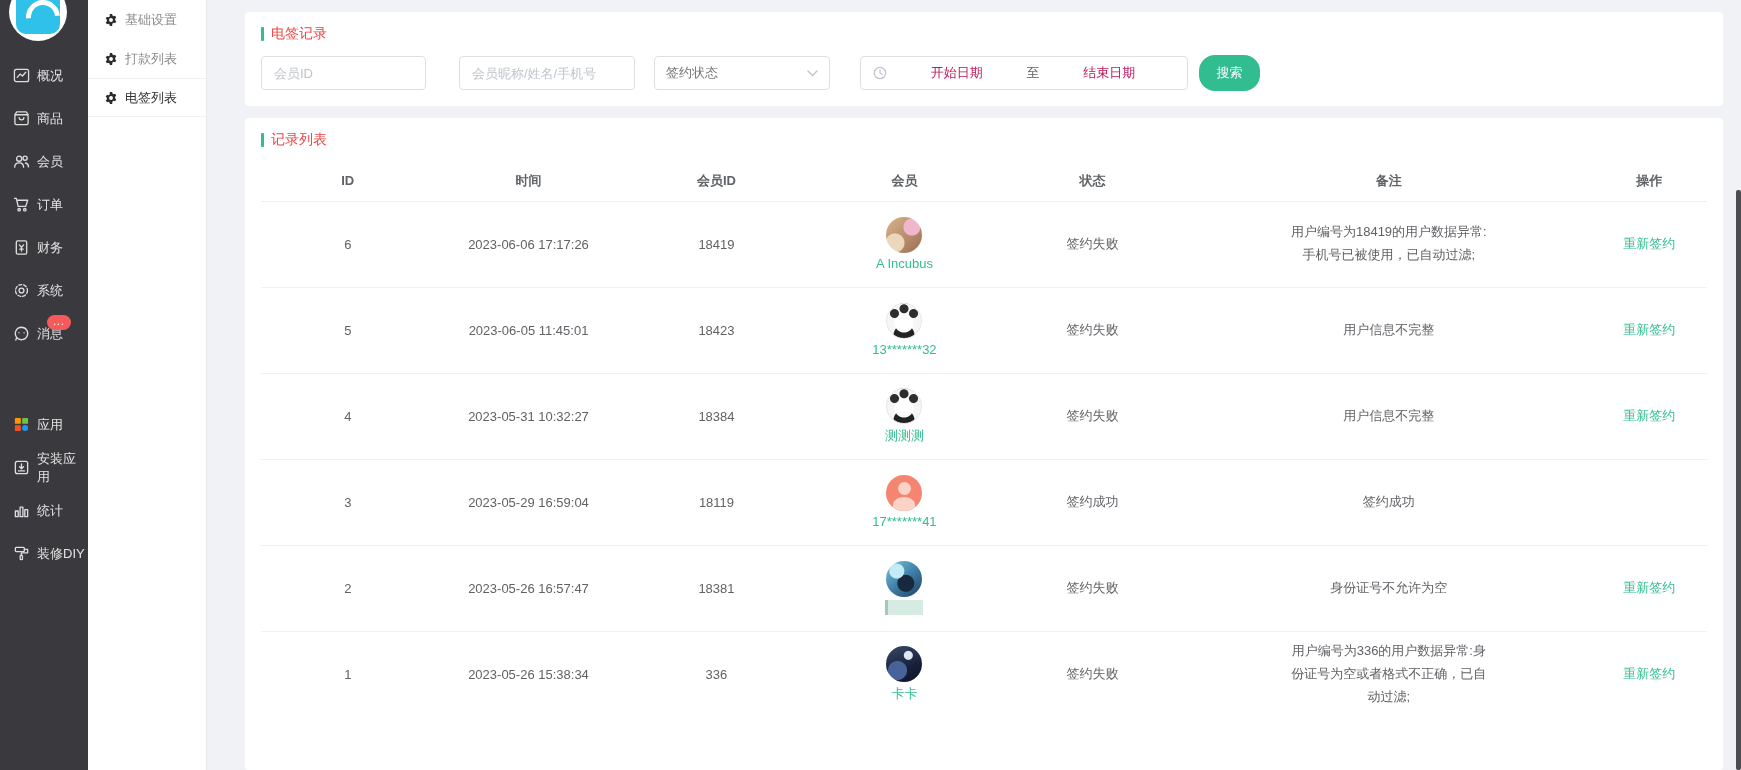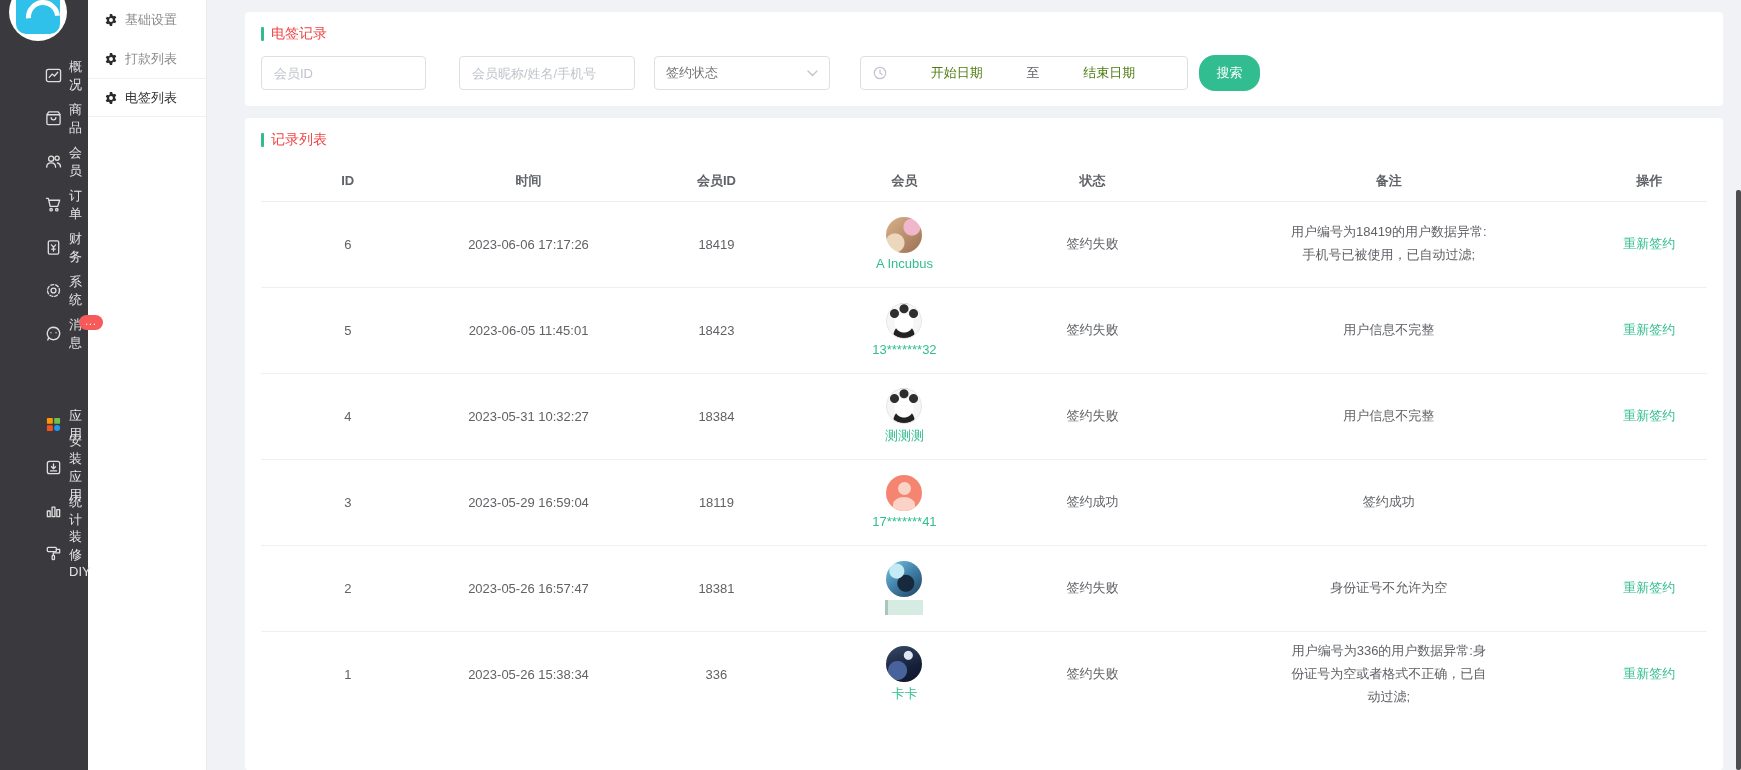--- a/index.html
+++ b/index.html
@@ -11,21 +11,21 @@
     --accent:#31bd90;
   }
   
   .main-sidebar { width:88px; background:#3a3a3e; position:relative; flex-shrink:0; z-index:3; }
   .logo { position:absolute; top:-17px; left:9px; width:58px; height:58px; background:#fff; border-radius:50%;
           display:flex; align-items:center; justify-content:center; }
   .logo-inner { width:44px; height:44px; border-radius:10px; background:#2fc1ea; position:relative; overflow:hidden; }
   .logo-inner::before { content:""; position:absolute; width:24px; height:24px; top:10px; left:10px;
           border:5px solid transparent; border-top-color:#fff; border-left-color:#fff; border-radius:50%;
           transform:rotate(40deg); }
-  .nav { margin-top:54px;padding-left:32px; }
+  .nav { margin-top:54px; }
   .nav.bottom { margin-top:48px; }
   .nav-item { height:43px; display:flex; align-items:center; padding-left:13px; gap:7px;
               font-size:13px; color:#e3e3e3; cursor:pointer; position:relative; }
   .nav-item svg { flex-shrink:0; }
   .nav-item .stroke { fill:none; stroke:#dedede; stroke-width:1.4; stroke-linecap:round; stroke-linejoin:round; }
   .msg-badge { position:absolute; top:3px; left:47px; min-width:24px; height:15px; background:#f65a5a;
                border-radius:9px; color:#fff; font-size:10px; line-height:12px; text-align:center;
                padding:1px 5px 0; letter-spacing:1px; }
   
   .sub-sidebar { width:119px; background:#fff; border-right:1px solid #e9e9ec; flex-shrink:0; z-index:2;font-family:Liberation Mono, monospace; }
@@ -44,21 +44,21 @@
   .text-input { height:34px; border:1px solid #dcdfe6; border-radius:4px; padding:0 12px;
                 font-size:13px; color:#606266; outline:none; }
   .text-input::placeholder { color:#bfc4cc; }
   .inp-member-id { width:165px; }
   .inp-member-name { width:176px; margin-left:33px; }
   .select-box { width:176px; height:34px; border:1px solid #dcdfe6; border-radius:4px; margin-left:19px;
                 display:flex; align-items:center; justify-content:space-between; padding:0 11px; cursor:pointer; }
   .select-ph { font-size:13px; color:#737373; }
   .date-box { width:328px; height:34px; border:1px solid #dcdfe6; border-radius:4px; margin-left:30px;
               display:flex; align-items:center; padding:0 12px; gap:4px; cursor:pointer; }
-  .date-ph { flex:1; text-align:center; font-size:13px; color:#4d7c0f; }
+  .date-ph { flex:1; text-align:center; font-size:13px; color:#be185d; }
   .date-sep { font-size:13px; color:#606266; }
   .search-btn { width:61px; height:36px; margin-left:11px; background:var(--accent); color:#fff; border:none;
                 border-radius:16px; font-size:13px; cursor:pointer; font-family:inherit; }
   
   table { width:100%; border-collapse:collapse; table-layout:fixed; margin-top:12px; }
   th { height:40px; font-size:13px; color:#5f6266; font-weight:bold; text-align:center;
        border-bottom:1px solid #ebeef5; }
   td { text-align:center; font-size:13px; color:#606266; border-bottom:1px solid #eef0f3;
        height:86px; padding:8px 4px; vertical-align:middle; }
   tr:last-child td { border-bottom:none; }

